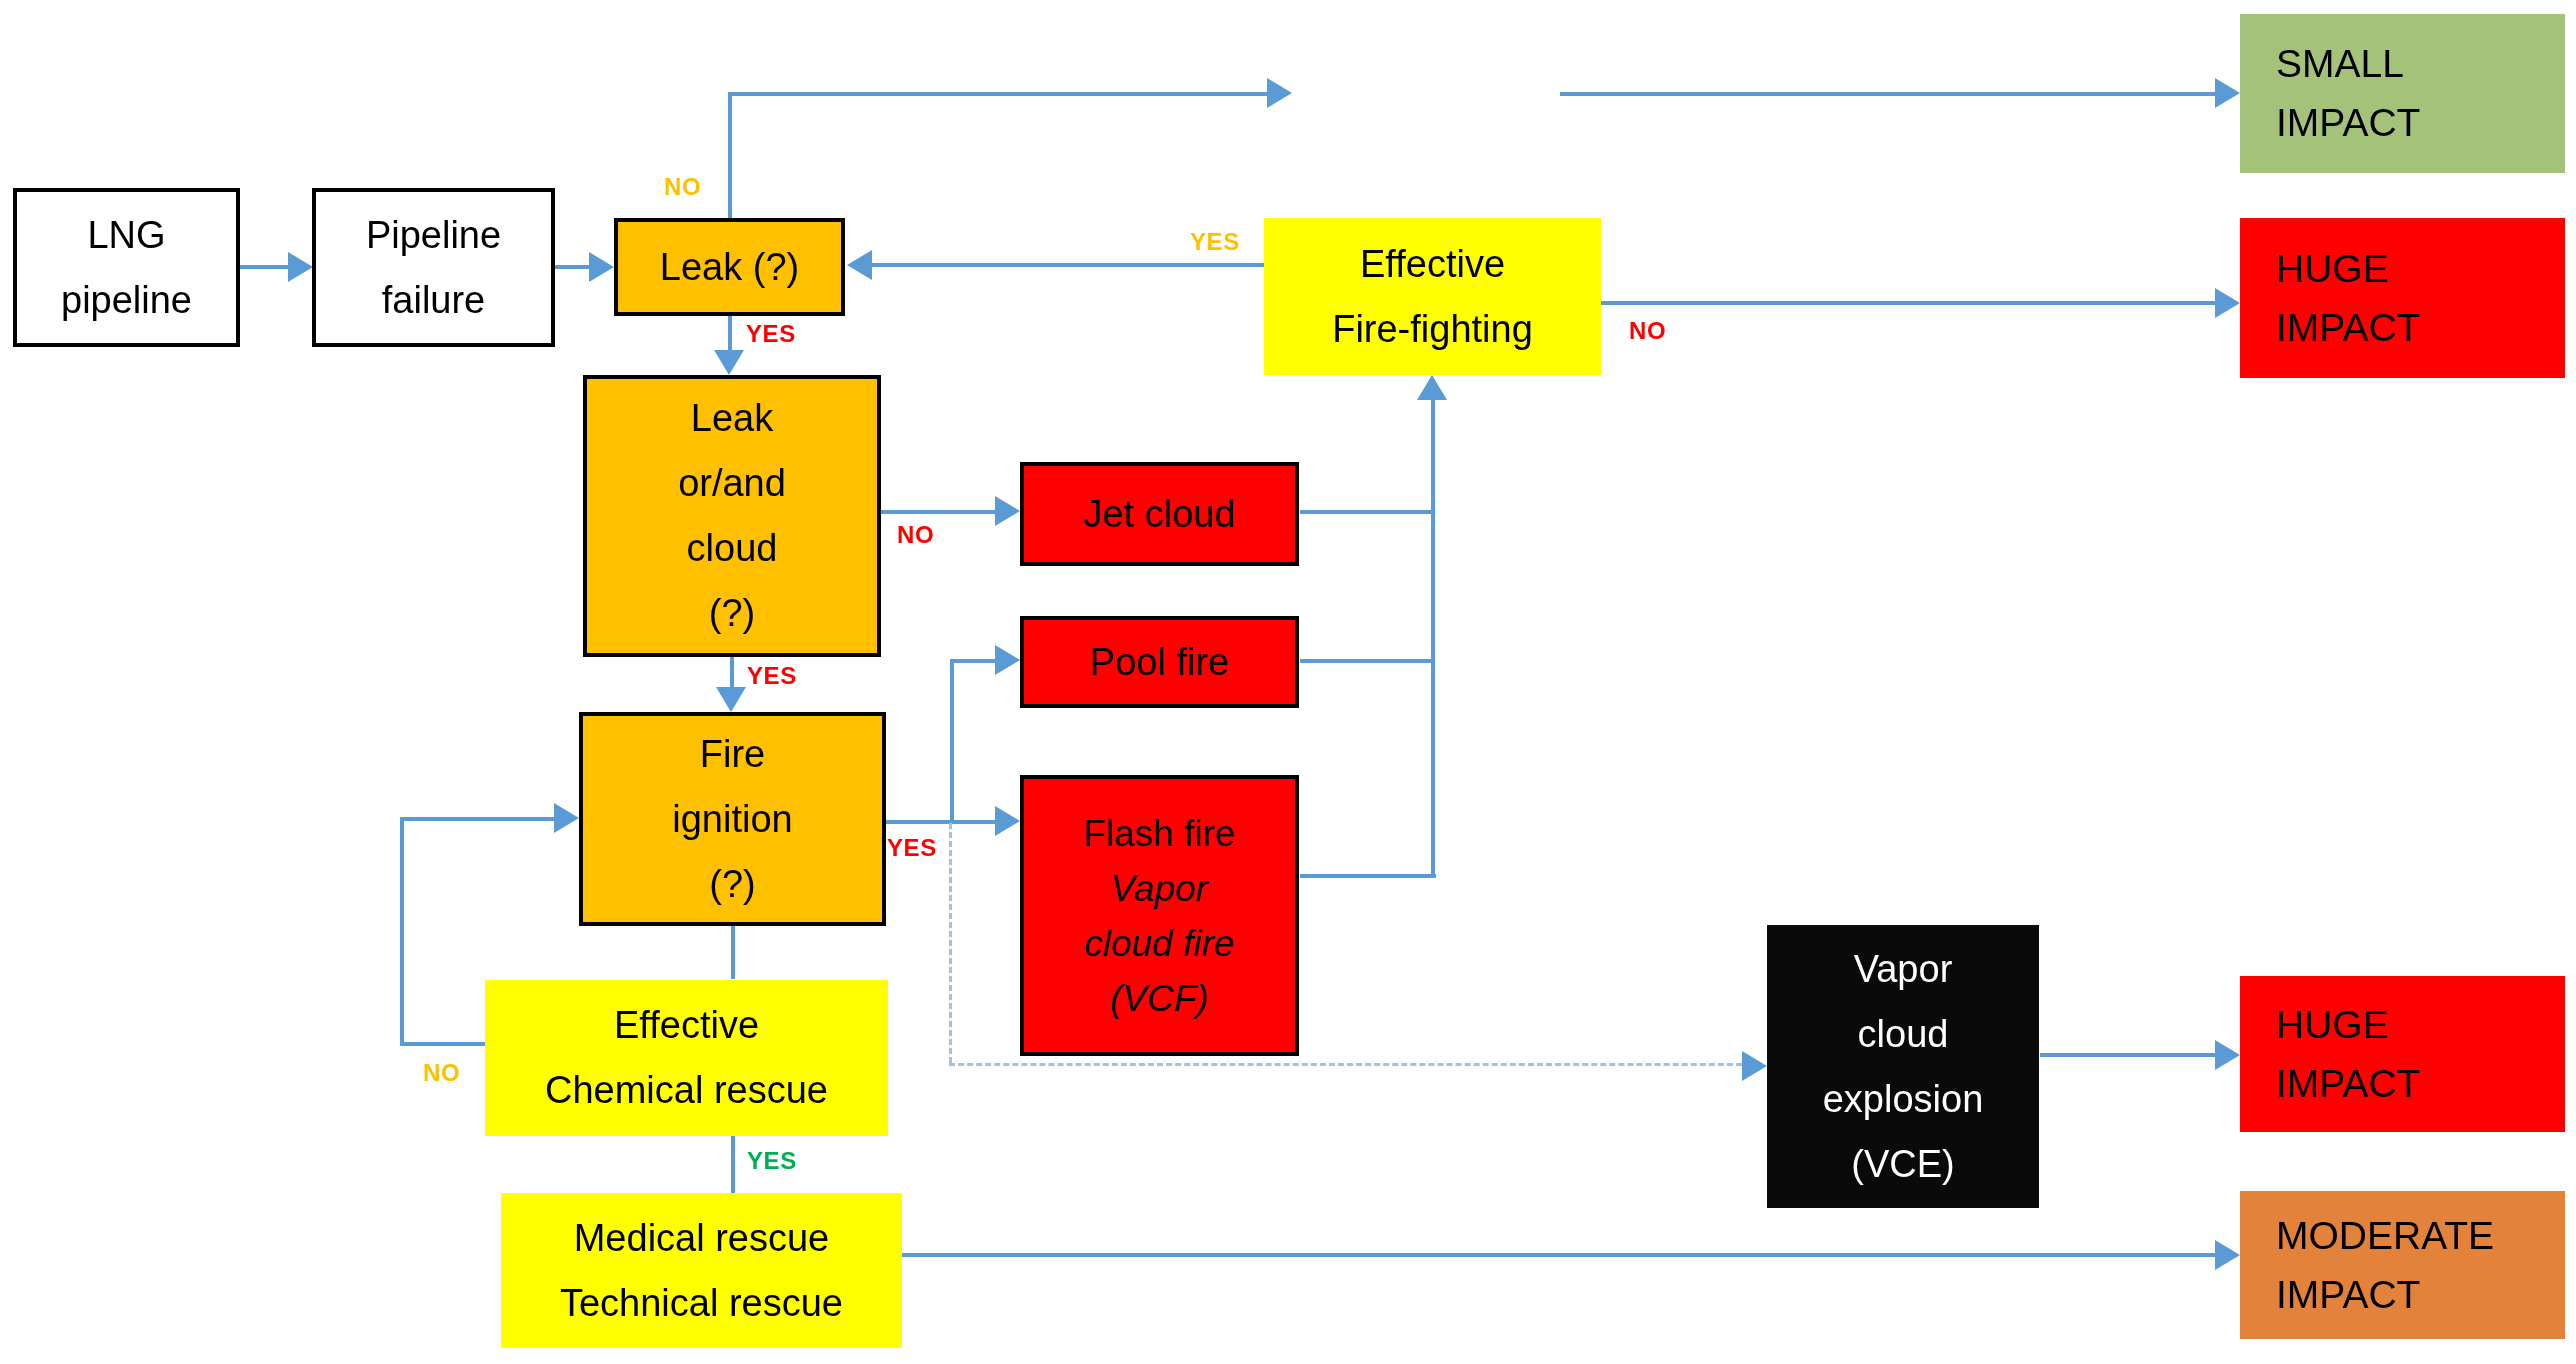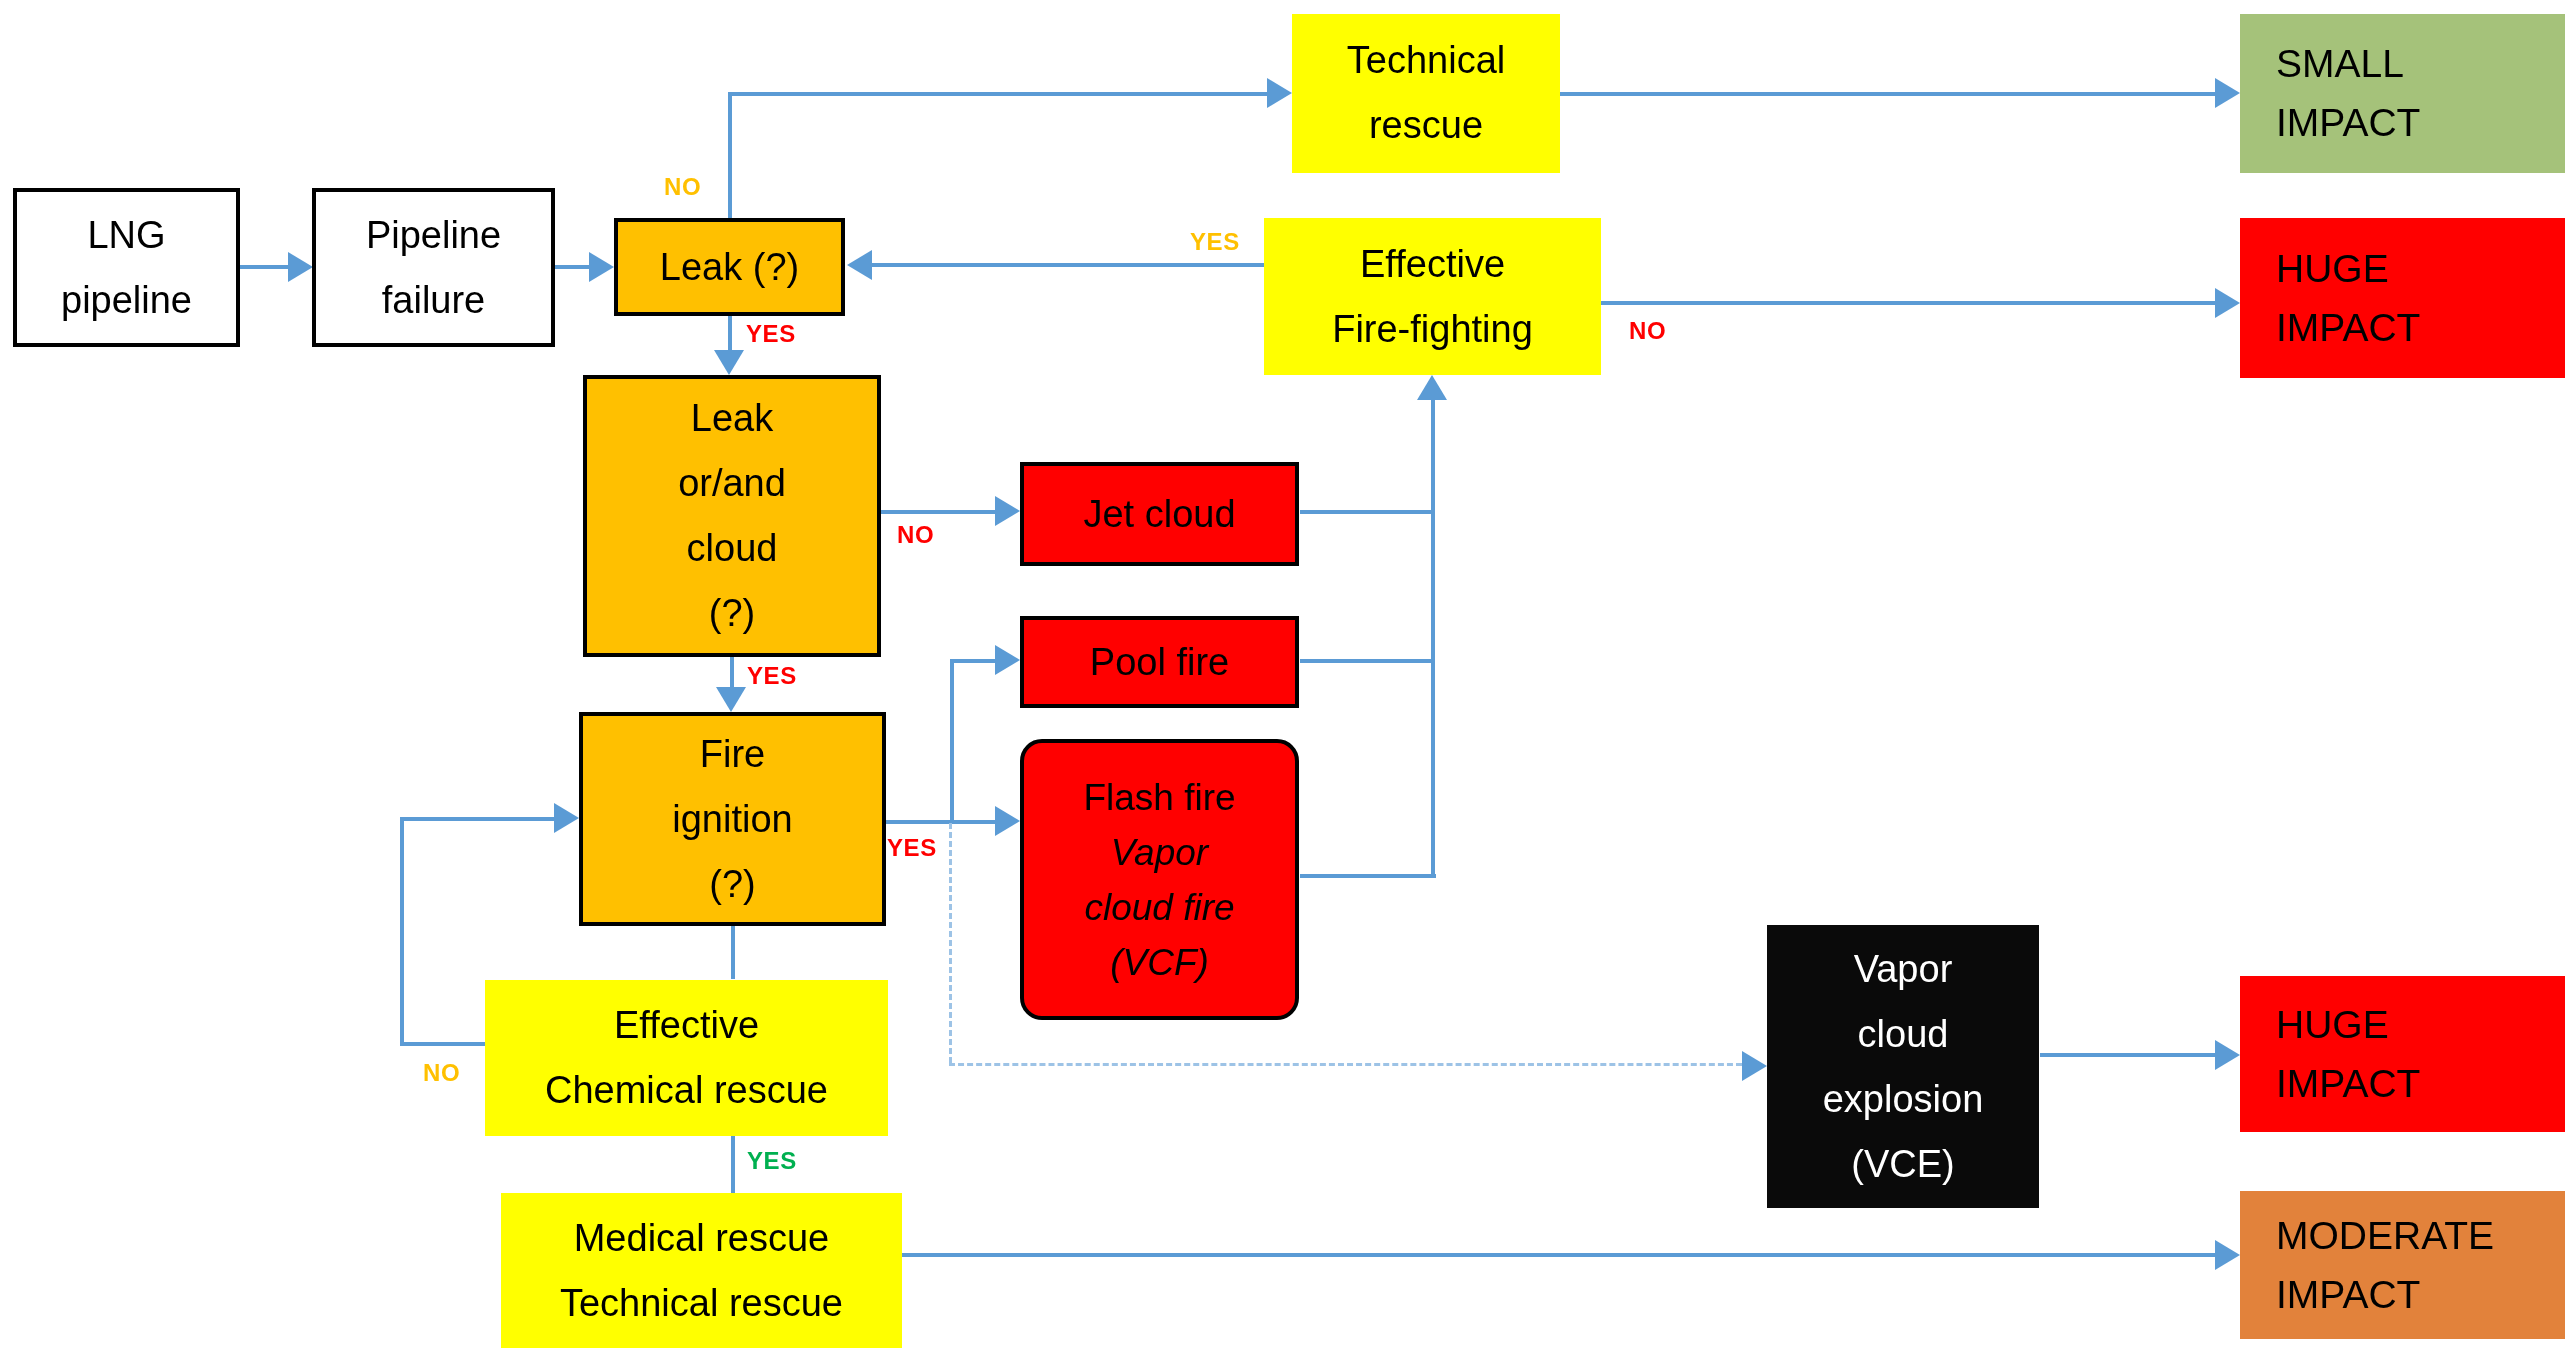--- a/index.html
+++ b/index.html
@@ -119,24 +119,20 @@
 
   <div class="node fill-white bordered" style="left:312px;top:188px;width:243px;height:159px;">
     <span class="lbl">Pipeline
 failure</span>
   </div>
 
   <div class="node fill-amber bordered single" style="left:614px;top:218px;width:231px;height:98px;">
     <span class="lbl">Leak (?)</span>
   </div>
 
-  <div class="node fill-yellow" style="left:1292px;top:13.6px;width:268px;height:159px;">
-    <span class="lbl">Technical
-rescue</span>
-  </div>
 
   <div class="node fill-green impact" style="left:2240px;top:13.6px;width:325px;height:159px;">
     <span class="lbl">SMALL
 IMPACT</span>
   </div>
 
   <div class="node fill-yellow" style="left:1264px;top:218px;width:337px;height:157px;">
     <span class="lbl">Effective
 Fire-fighting</span>
   </div>
@@ -154,21 +150,21 @@
   </div>
 
   <div class="node fill-red bordered single" style="left:1020px;top:462px;width:279px;height:104px;">
     <span class="lbl">Jet cloud</span>
   </div>
 
   <div class="node fill-red bordered single" style="left:1020px;top:616px;width:279px;height:92px;">
     <span class="lbl">Pool fire</span>
   </div>
 
-  <div class="node fill-red bordered tight" style="left:1020px;top:739px;width:279px;height:281px;font-size:37px;border-radius:22px;">
+  <div class="node fill-red bordered tight" style="left:1020px;top:775px;width:279px;height:281px;font-size:37px;">
     <span class="lbl">Flash fire</span>
     <span class="lbl italic">Vapor
 cloud fire
 (VCF)</span>
   </div>
 
   <div class="node fill-amber bordered" style="left:579px;top:712px;width:307px;height:214px;">
     <span class="lbl">Fire
 ignition
 (?)</span>

